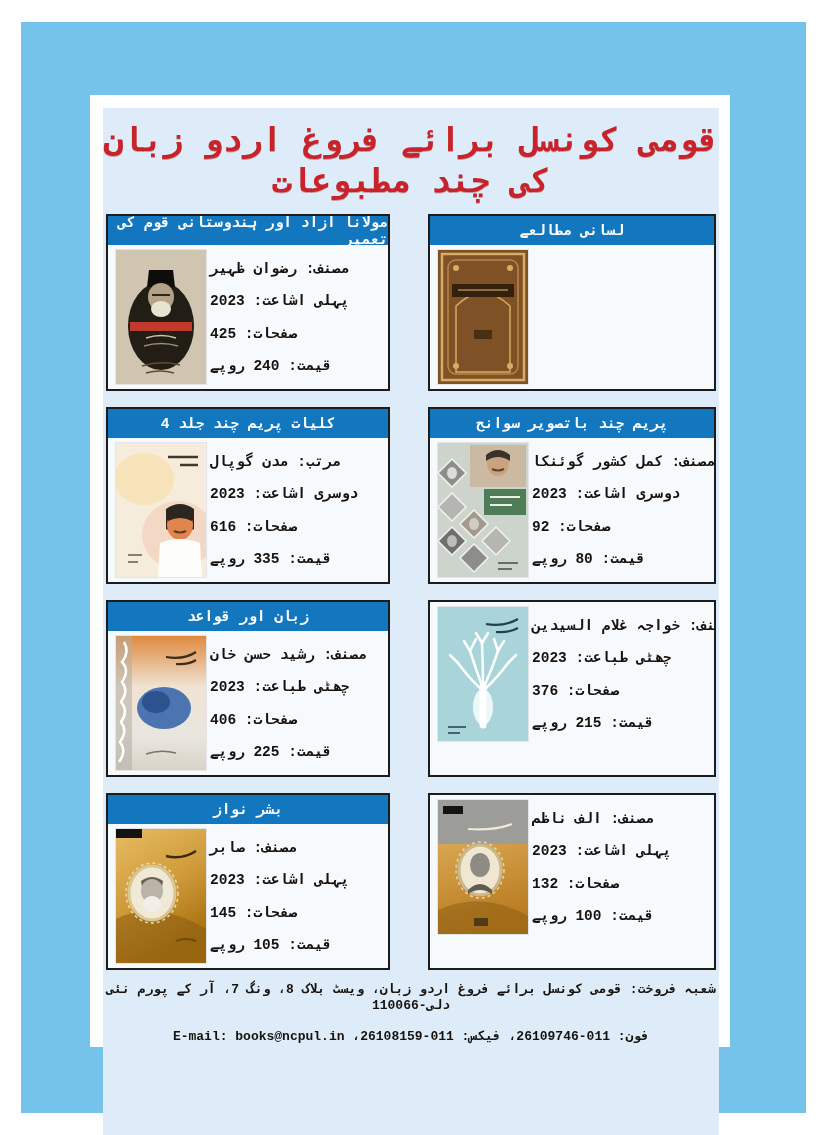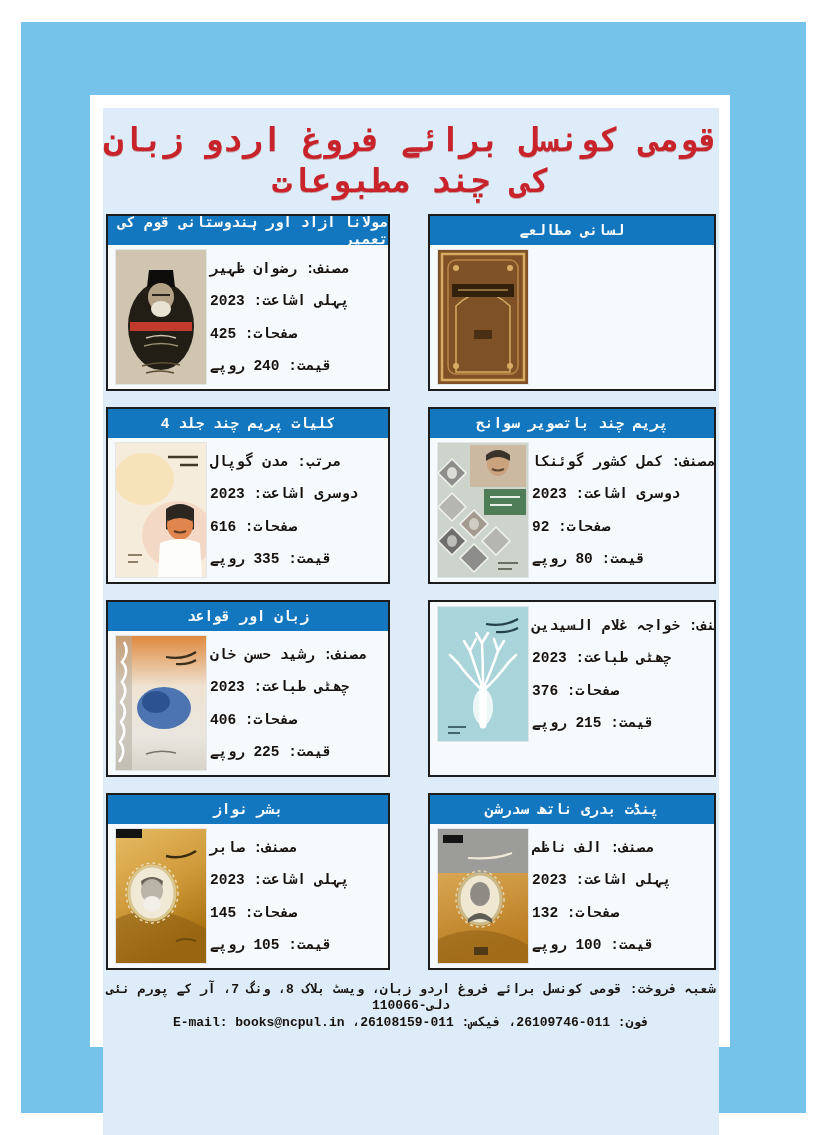--- a/index.html
+++ b/index.html
@@ -11,21 +11,21 @@
   .main-title { color:#c8232a; font-size:33px; font-weight:bold; direction:rtl; text-align:center; letter-spacing:1px; text-shadow:0 1px 0 rgba(150,20,20,.35); }
   .grid { display:grid; grid-template-columns:284px 288px; column-gap:38px; row-gap:16px; justify-content:center; }
   .card { height:177px; border:2px solid #1c1c1c; background:#f6fafd; overflow:hidden; }
   .card-header { height:29px; background:#1277bf; color:#ffffff; display:flex; align-items:center; justify-content:center; font-size:14.5px; font-weight:bold; direction:rtl; }
   .card-body { height:144px; display:flex; padding:5px 6px 5px 6px; }
   .cover { width:90px; height:134px; flex:none; margin:0 0 0 2px; box-shadow:0 0 0 1px rgba(0,0,0,0.08); }
   .cover svg { width:100%; height:100%; display:block; }
   .details { flex:1; direction:rtl; text-align:left; padding:2px 12px 2px 4px; display:flex; flex-direction:column; justify-content:space-around; font-size:14.5px; font-weight:bold; color:#17120e; }
   .details div { white-space:nowrap; }
   .footer { margin-top:11px; text-align:center; color:#17120e; }
-  .footer .l1 { direction:rtl; font-size:13px; font-weight:bold; margin-bottom:1px; }
+  .footer .l1 { direction:rtl; font-size:13px; font-weight:bold; margin-bottom:15px; }
   .footer .l2 { direction:rtl; font-size:13px; font-weight:bold; }
 </style>
 </head>
 <body>
 
 <div class="frame">
   <div class="white-area">
     <div class="content">
 
       <div class="title-band">
@@ -241,23 +241,20 @@
             <div class="details">
               <div>مصنف: صابر</div>
               <div>پہلی اشاعت: 2023</div>
               <div>صفحات: 145</div>
               <div>قیمت: 105 روپے</div>
             </div>
           </div>
         </div>
 
         <div class="card">
-          <div class="card-header">
-            <span>پنڈت بدری ناتھ سدرشن</span>
-          </div>
           <div class="card-body">
             <div class="cover">
               <svg viewBox="0 0 90 134">
                 <defs>
                   <linearGradient id="g8" x1="0" y1="0" x2="0.3" y2="1">
                     <stop offset="0" stop-color="#d9a653"></stop>
                     <stop offset="1" stop-color="#b87a1e"></stop>
                   </linearGradient>
                 </defs>
                 <rect width="90" height="134" fill="#9c9c98"></rect>

